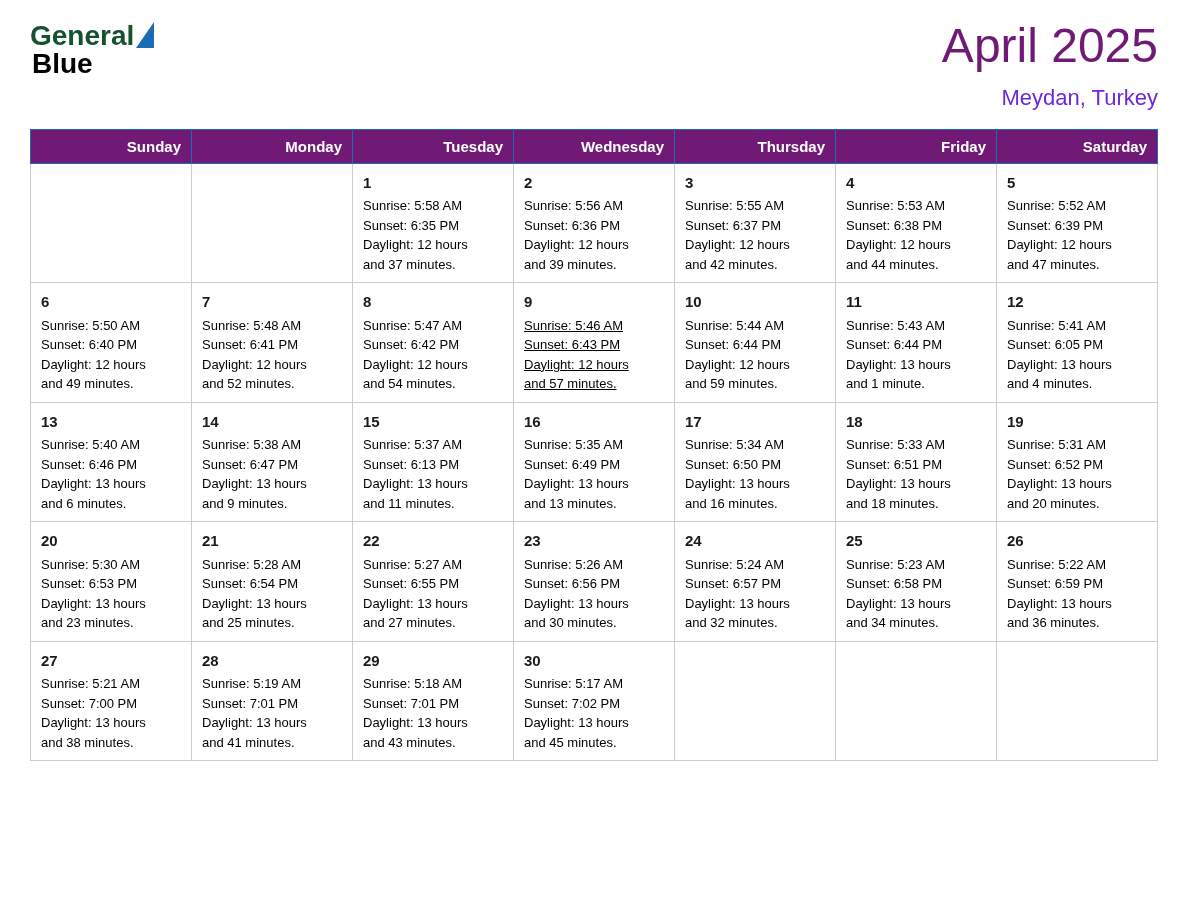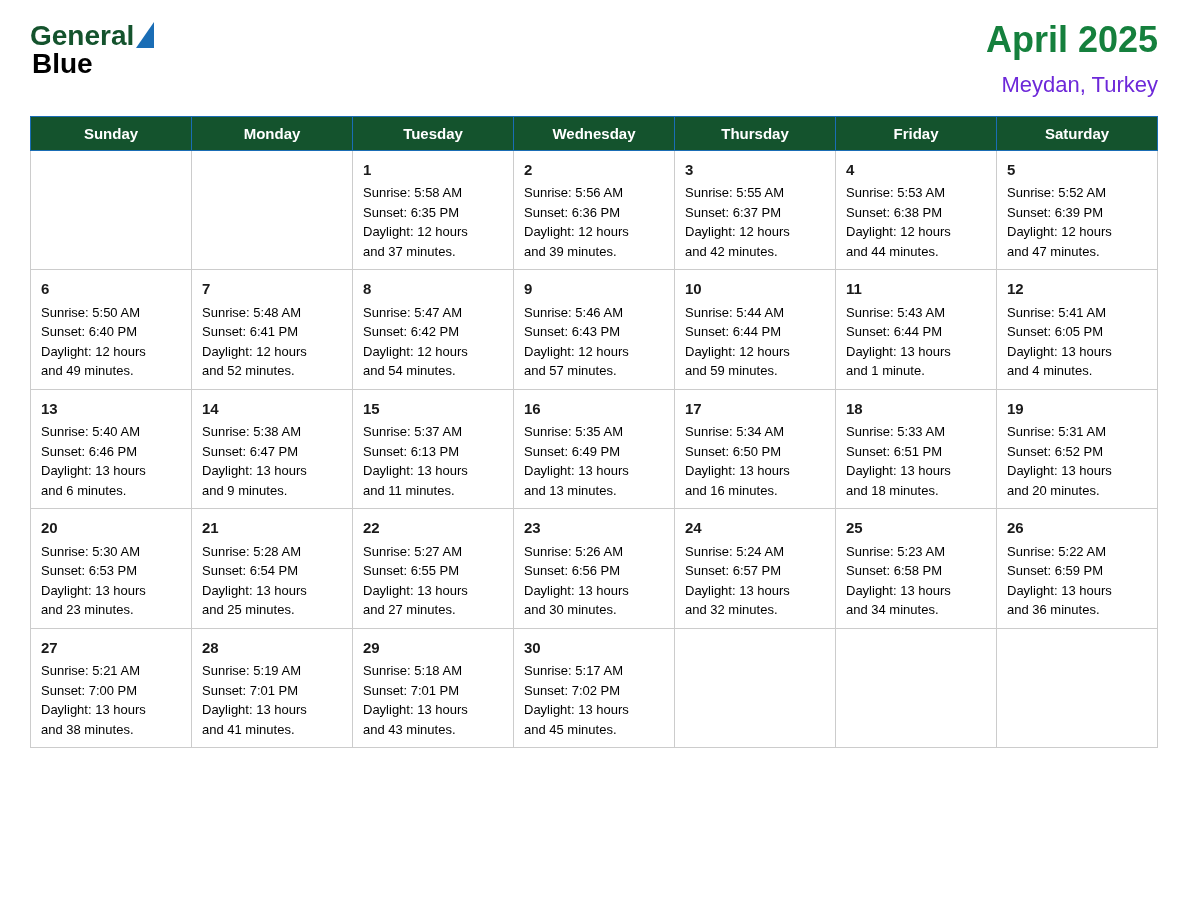--- a/index.html
+++ b/index.html
@@ -19,42 +19,42 @@
     }
     .logo-text-general {
       font-size: 28px;
       font-weight: bold;
       color: #14532d;
     }
     .title-block {
       text-align: right;
     }
     .month-year {
-      font-size: 36px;
-      font-weight: bold;
-      color: #15803d;
+      font-size: 48px;
+      font-weight: normal;
+      color: #701a75;
       line-height: 1.1;
     }
     .location {
       font-size: 22px;
       color: #6d28d9;
       margin-top: 12px;
     }
     .calendar {
       width: 100%;
       border-collapse: collapse;
       table-layout: fixed;
     }
     .calendar th {
-      background-color: #14532d;
+      background-color: #701a75;
       color: #fff;
       font-size: 15px;
       font-weight: bold;
       padding: 8px 10px;
-      text-align: center;
+      text-align: right;
       border: 1px solid #1a6db5;
     }
     .calendar td {
       border: 1px solid #ccc;
       vertical-align: top;
       padding: 8px 10px;
       font-size: 13px;
       line-height: 1.5;
       height: 110px;
     }
@@ -179,21 +179,21 @@
         </td>
         <td>
           <span class="day-num">8</span>
           <div class="day-info" style="white-space: pre-line;">Sunrise: 5:47 AM
 Sunset: 6:42 PM
 Daylight: 12 hours
 and 54 minutes.</div>
         </td>
         <td>
           <span class="day-num">9</span>
-          <div class="day-info" style="white-space: pre-line;">Sunrise: 5:46 AM
+          <div class="day-info" style="white-space: pre-line; text-decoration: underline;">Sunrise: 5:46 AM
 Sunset: 6:43 PM
 Daylight: 12 hours
 and 57 minutes.</div>
         </td>
         <td>
           <span class="day-num">10</span>
           <div class="day-info" style="white-space: pre-line;">Sunrise: 5:44 AM
 Sunset: 6:44 PM
 Daylight: 12 hours
 and 59 minutes.</div>

